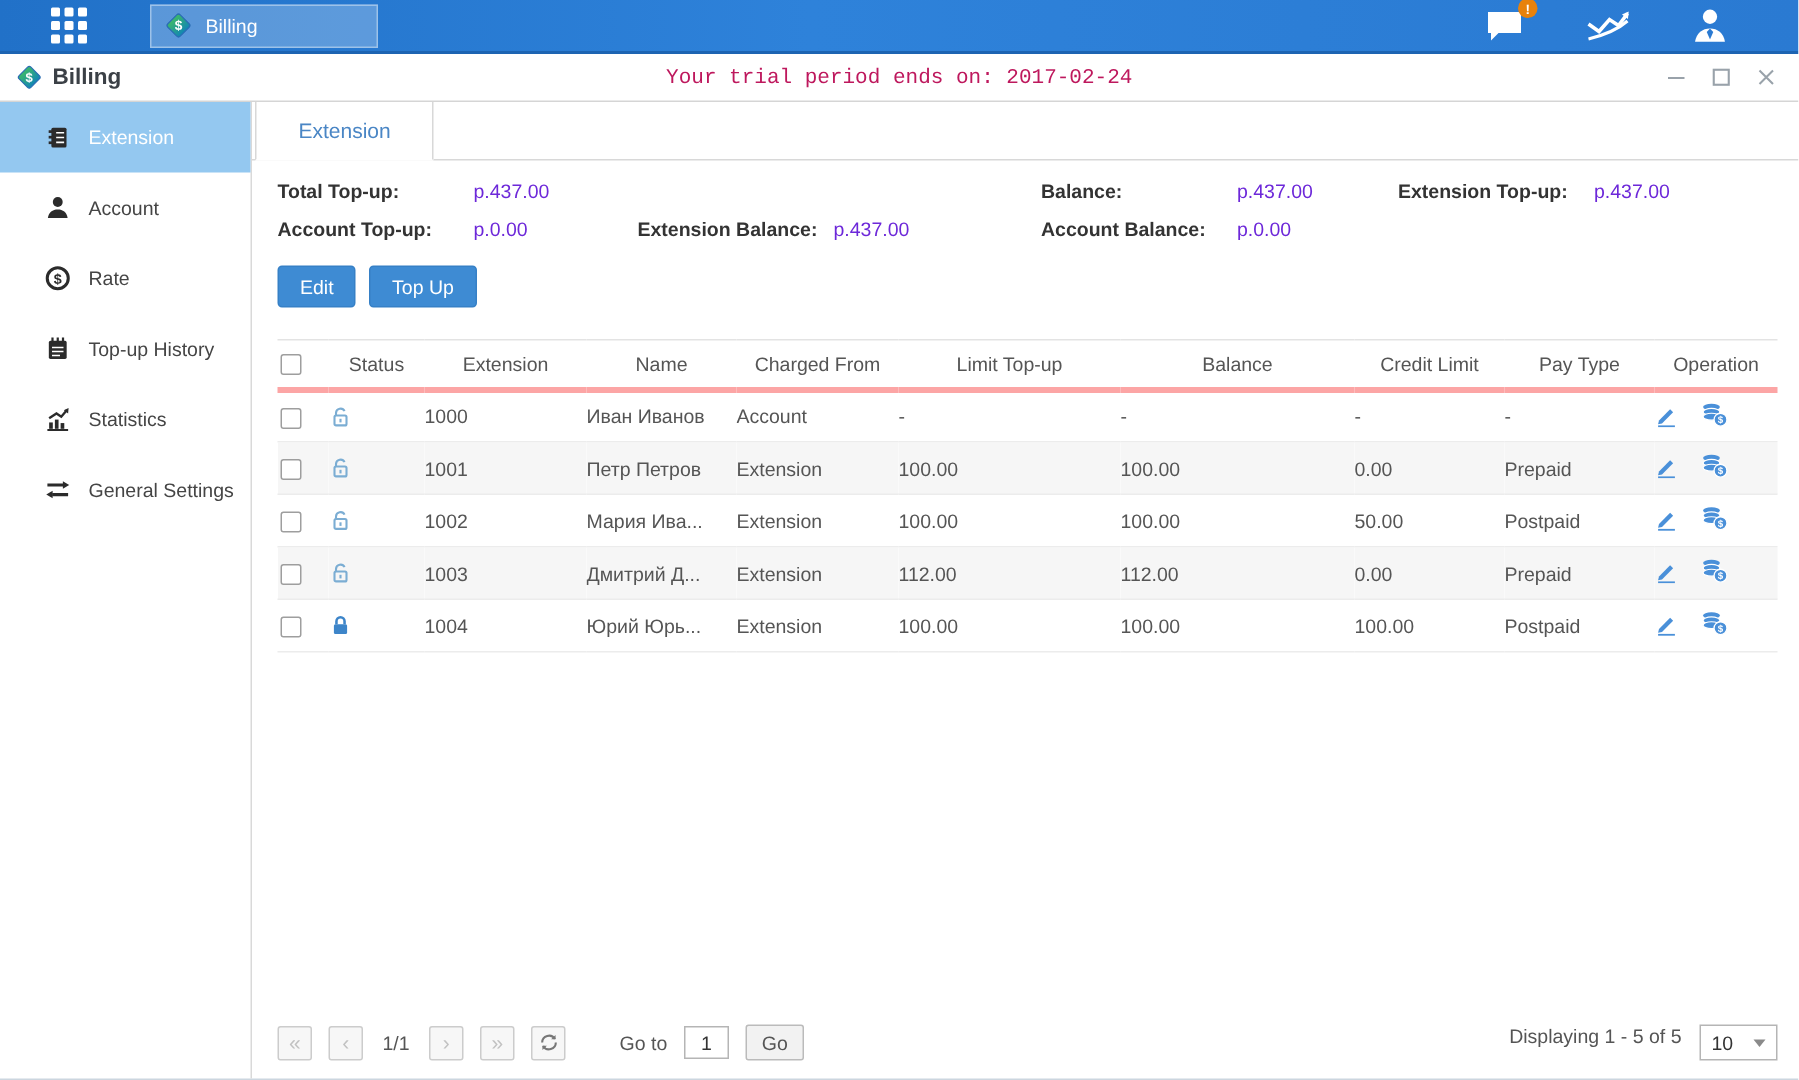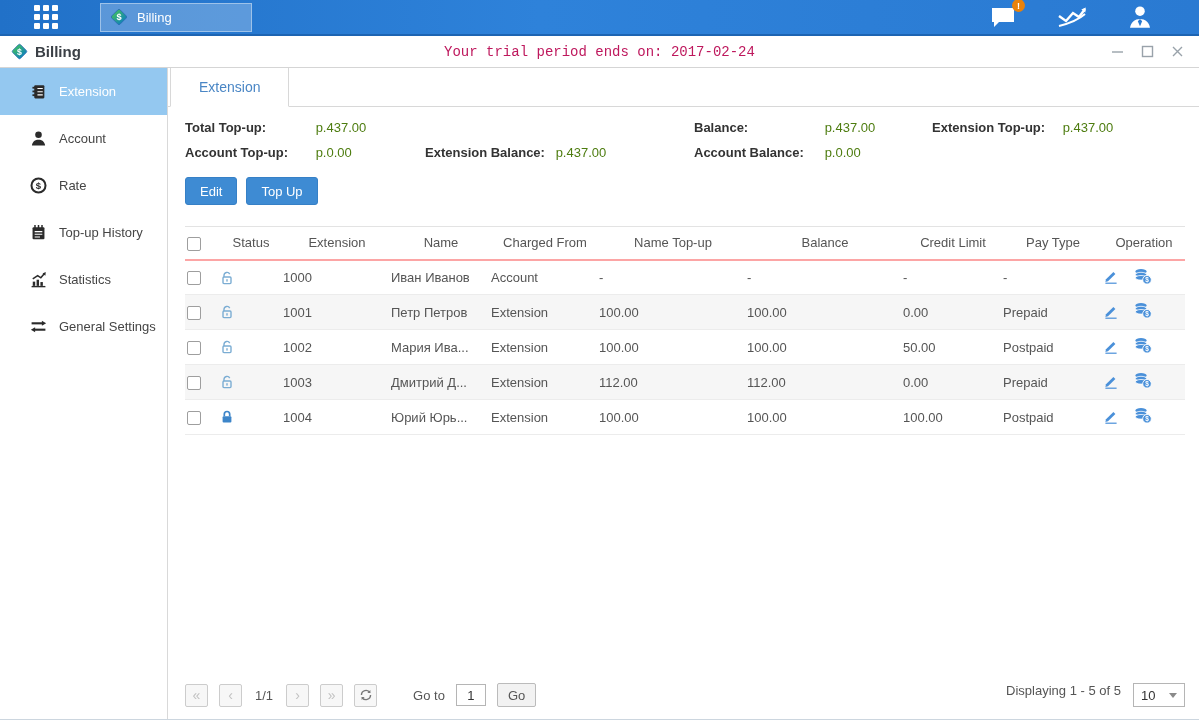--- a/index.html
+++ b/index.html
@@ -42,32 +42,32 @@
 
   .content { flex:1; display:flex; flex-direction:column; min-width:0; }
   .tabstrip { height:39px; border-bottom:1px solid #d8d8d8; display:flex; flex:none; }
   .tab { margin-left:2px; height:39px; line-height:38px; padding:0 28px; background:#fff;
     border-left:1px solid #d8d8d8; border-right:1px solid #d8d8d8; margin-bottom:-1px;
     border-bottom:1px solid #fff; color:#4a86c5; font-size:14px; cursor:pointer; }
 
   .summary { padding:13px 14px 0 17px; display:grid;
     grid-template-columns:240px 269px 238px 1fr; row-gap:10px; font-size:13px; }
   .lbl { font-weight:bold; color:#333; display:inline-block; min-width:127px; }
-  .val { color:#4d7c0f; }
+  .val { color:#6d28d9; }
   .c3 { grid-column:3; }
 
   .actions { padding:17px 0 0 17px; display:flex; gap:9px; }
   .btn-primary { background:#3e8bd3; border:1px solid #3680c6; border-radius:3px;
     color:#fff; font-size:13px; height:28px; padding:2px 14px; cursor:pointer;
     font-family:"Liberation Sans", sans-serif; }
 
   .table-wrap { margin:21px 14px 0 17px; }
   table { width:100%; border-collapse:collapse; font-size:13px; color:#555; table-layout:fixed; }
   thead th { height:33px; font-weight:normal; color:#555; border-top:1px solid #e3e3e3;
-    border-bottom:2px solid #fca5a5; text-align:center; }
+    border-bottom:4px solid #fca5a5; text-align:center; }
   tbody td { height:35px; text-align:left; border-bottom:1px solid #ececec; overflow:hidden;
     white-space:nowrap; }
   tbody tr:nth-child(even) { background:#f6f6f6; }
   .col-cb { width:34px; text-align:left; padding-left:2px; }
   .col-status { width:64px; } .col-ext { width:108px; } .col-name { width:100px; }
   .col-from { width:108px; } .col-topup { width:148px; } .col-bal { width:156px; }
   .col-credit { width:100px; } .col-pay { width:100px; } .col-op { width:82px; }
   .cb { width:14px; height:14px; border:1px solid #9e9e9e; border-radius:2px; background:#fff;
     display:inline-block; vertical-align:middle; cursor:pointer; }
   .lock { display:inline-flex; vertical-align:middle; }
@@ -294,21 +294,21 @@
 
     <div class="table-wrap">
       <table>
         <thead>
           <tr>
             <th class="col-cb"><span class="cb"></span></th>
             <th class="col-status">Status</th>
             <th class="col-ext">Extension</th>
             <th class="col-name">Name</th>
             <th class="col-from">Charged From</th>
-            <th class="col-topup">Name Top-up</th>
+            <th class="col-topup">Limit Top-up</th>
             <th class="col-bal">Balance</th>
             <th class="col-credit">Credit Limit</th>
             <th class="col-pay">Pay Type</th>
             <th class="col-op">Operation</th>
           </tr>
         </thead>
         <tbody>
             <tr>
     <td class="col-cb"><span class="cb"></span></td>
     <td class="col-status">

